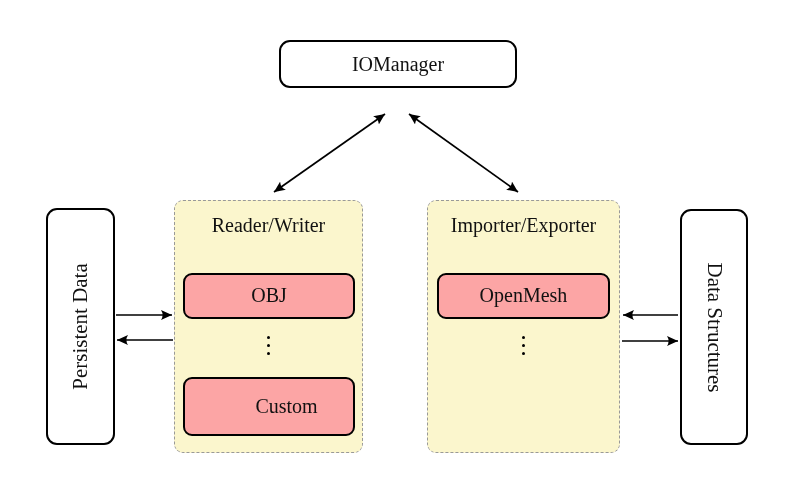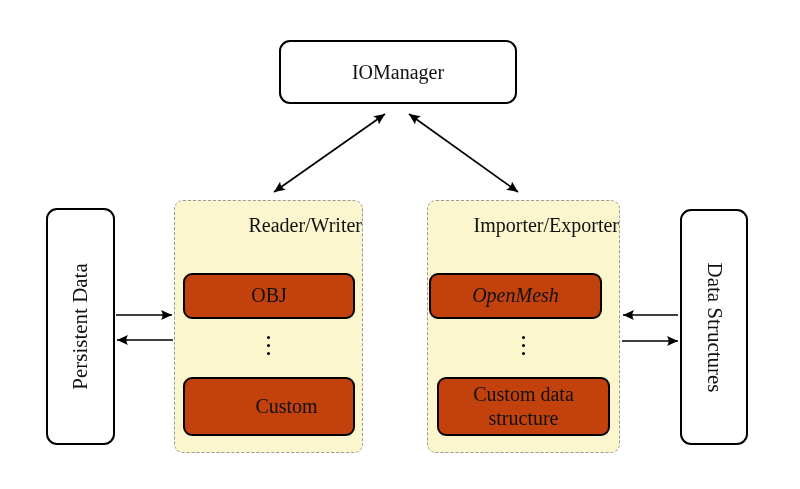--- a/index.html
+++ b/index.html
@@ -10,48 +10,48 @@
   }
   .arrow-layer { position:absolute; left:0; top:0; width:800px; height:489px; }
 
   
   .node {
     position:absolute; background:#ffffff; border:2.5px solid #000;
     border-radius:11px; box-sizing:border-box;
     display:flex; align-items:center; justify-content:center;
     font-size:20px;
   }
-  #iomanager   { left:279px; top:40px;  width:238px; height:64px; }
+  #iomanager   { left:279px; top:40px;  width:238px; height:48px; }
   #persistent  { left:46px;  top:208px; width:69px;  height:237px; }
   #datastruct  { left:680px; top:209px; width:68px;  height:236px; }
   .vtext-up   { transform:rotate(-90deg); white-space:nowrap; font-size:21px; }
   .vtext-down { transform:rotate(90deg);  white-space:nowrap; font-size:21px; }
 
   
   .group {
     position:absolute; background:#fbf6cd; border:1.5px dashed #999999;
     border-radius:9px; box-sizing:border-box;
   }
   #group-rw { left:174px; top:200px; width:189px; height:253px; }
   #group-ie { left:427px; top:200px; width:193px; height:253px;padding-left:25px; }
   .group-title {
     position:absolute; top:13px; left:0; right:0;
-    text-align:right; font-size:20px;
+    text-align:center; font-size:20px;
   }
 
   
   .item {
-    position:absolute; background:#c2410c; border:2px solid #000;
+    position:absolute; background:#fca5a5; border:2px solid #000;
     border-radius:9px; box-sizing:border-box;
     display:flex; flex-direction:column; align-items:center; justify-content:center;
     font-size:20px; line-height:1.18; text-align:center;
   }
   #obj        { left:8px;  top:72px;  width:172px; height:46px; }
   #customfile { left:8px;  top:176px; width:172px; height:59px;padding-left:35px; }
-  #openmesh   { left:1px;  top:72px;  width:173px; height:46px;font-style:italic; }
+  #openmesh   { left:9px;  top:72px;  width:173px; height:46px; }
   #customdata { left:9px;  top:176px; width:173px; height:59px; }
 
   .vdots {
     position:absolute; left:0; right:0; top:128px; height:32px;
     display:flex; flex-direction:column; align-items:center; justify-content:center;
     gap:5px;
   }
   .vdots i { display:block; width:3px; height:3px; background:#000; border-radius:50%; }
 </style>
 </head>
@@ -108,19 +108,15 @@
   <div class="group" id="group-ie">
     <div class="group-title">Importer/Exporter</div>
     <div class="item" id="openmesh">
       <span>OpenMesh</span>
     </div>
     <div class="vdots">
         <i></i>
         <i></i>
         <i></i>
       </div>
-    <div class="item" id="customdata">
-      <span>Custom data</span>
-      <span>structure</span>
-    </div>
   </div>
 
 </div>
 
 </body></html>

